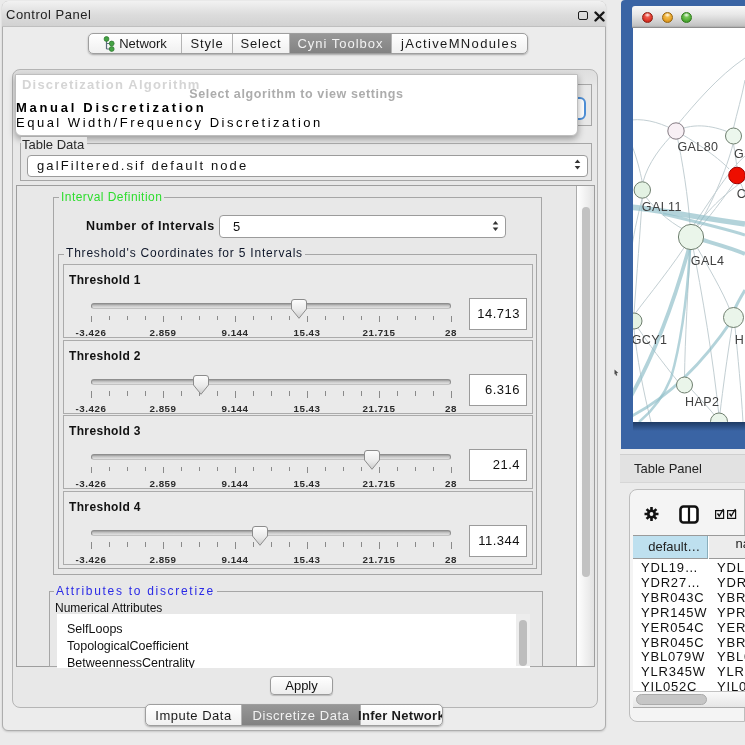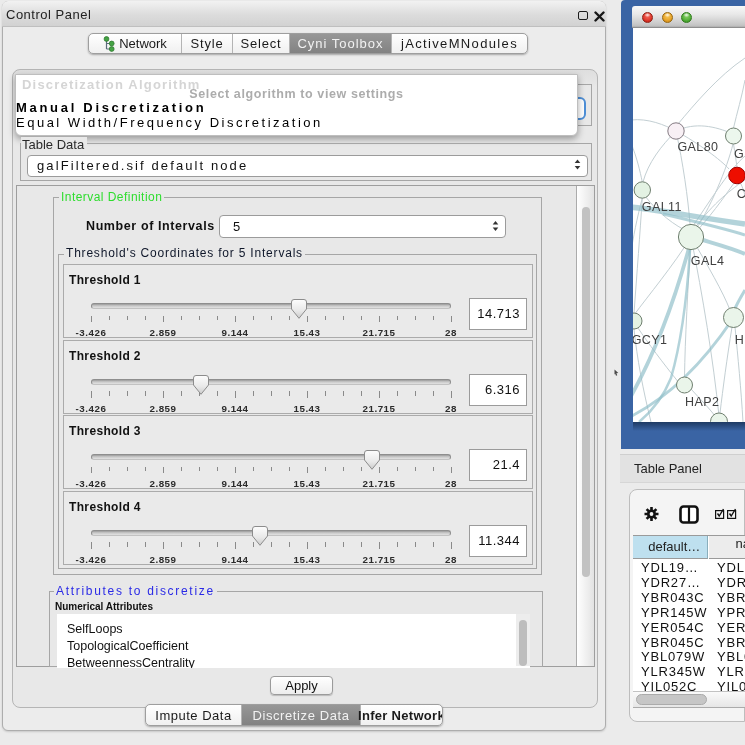--- a/index.html
+++ b/index.html
@@ -270,21 +270,21 @@
           </linearGradient>
         </defs>
         <path d="M3 0.5 H13 Q15.5 0.5 15.5 3 V10 L8 19.3 L0.5 10 V3 Q0.5 0.5 3 0.5 Z" fill="url(#tg3)" stroke="#8C8C8C"></path>
       </svg>
       <div class="valbox">11.344</div>
     </div>
   </div>
 
 <div class="groupbox" style="left:49px; top:591px; width:494px; height:76px;"></div>
 <div class="grouplabel" style="left:54px; top:584px; color:#2A2AE6; letter-spacing:1.7px;">Attributes to discretize</div>
-<div class="abs" style="left:55px; top:601px; font-size:10px; font-weight:700; color:#111;">Numerical Attributes</div>
+<div class="abs" style="left:55px; top:601px; font-size:12px; font-weight:400; color:#111;">Numerical Attributes</div>
 <div class="abs" style="left:57px; top:614px; width:473px; height:54px; background:#FFFFFF; overflow:hidden;">
   <div class="listitem" style="position:absolute; left:10px; top:8px;">SelfLoops</div>
   <div class="listitem" style="position:absolute; left:10px; top:25px;">TopologicalCoefficient</div>
   <div class="listitem" style="position:absolute; left:10px; top:42px;">BetweennessCentrality</div>
 </div>
 <div class="abs" style="left:516px; top:614px; width:14px; height:52px; background:#EDEDED;"></div>
 <div class="abs" style="left:518.5px; top:620px; width:8px; height:46px; background:#BDBDBD; border-radius:4px;"></div>
 
 <div class="abs" style="left:270px; top:676px; width:63px; height:19px; background:linear-gradient(#FFFFFF,#EDEDED); border:1px solid #9B9B9B; border-radius:4px; font-size:13px; color:#111; text-align:center; line-height:17px; box-shadow:0 1px 1px rgba(0,0,0,0.2);">Apply</div>
 

